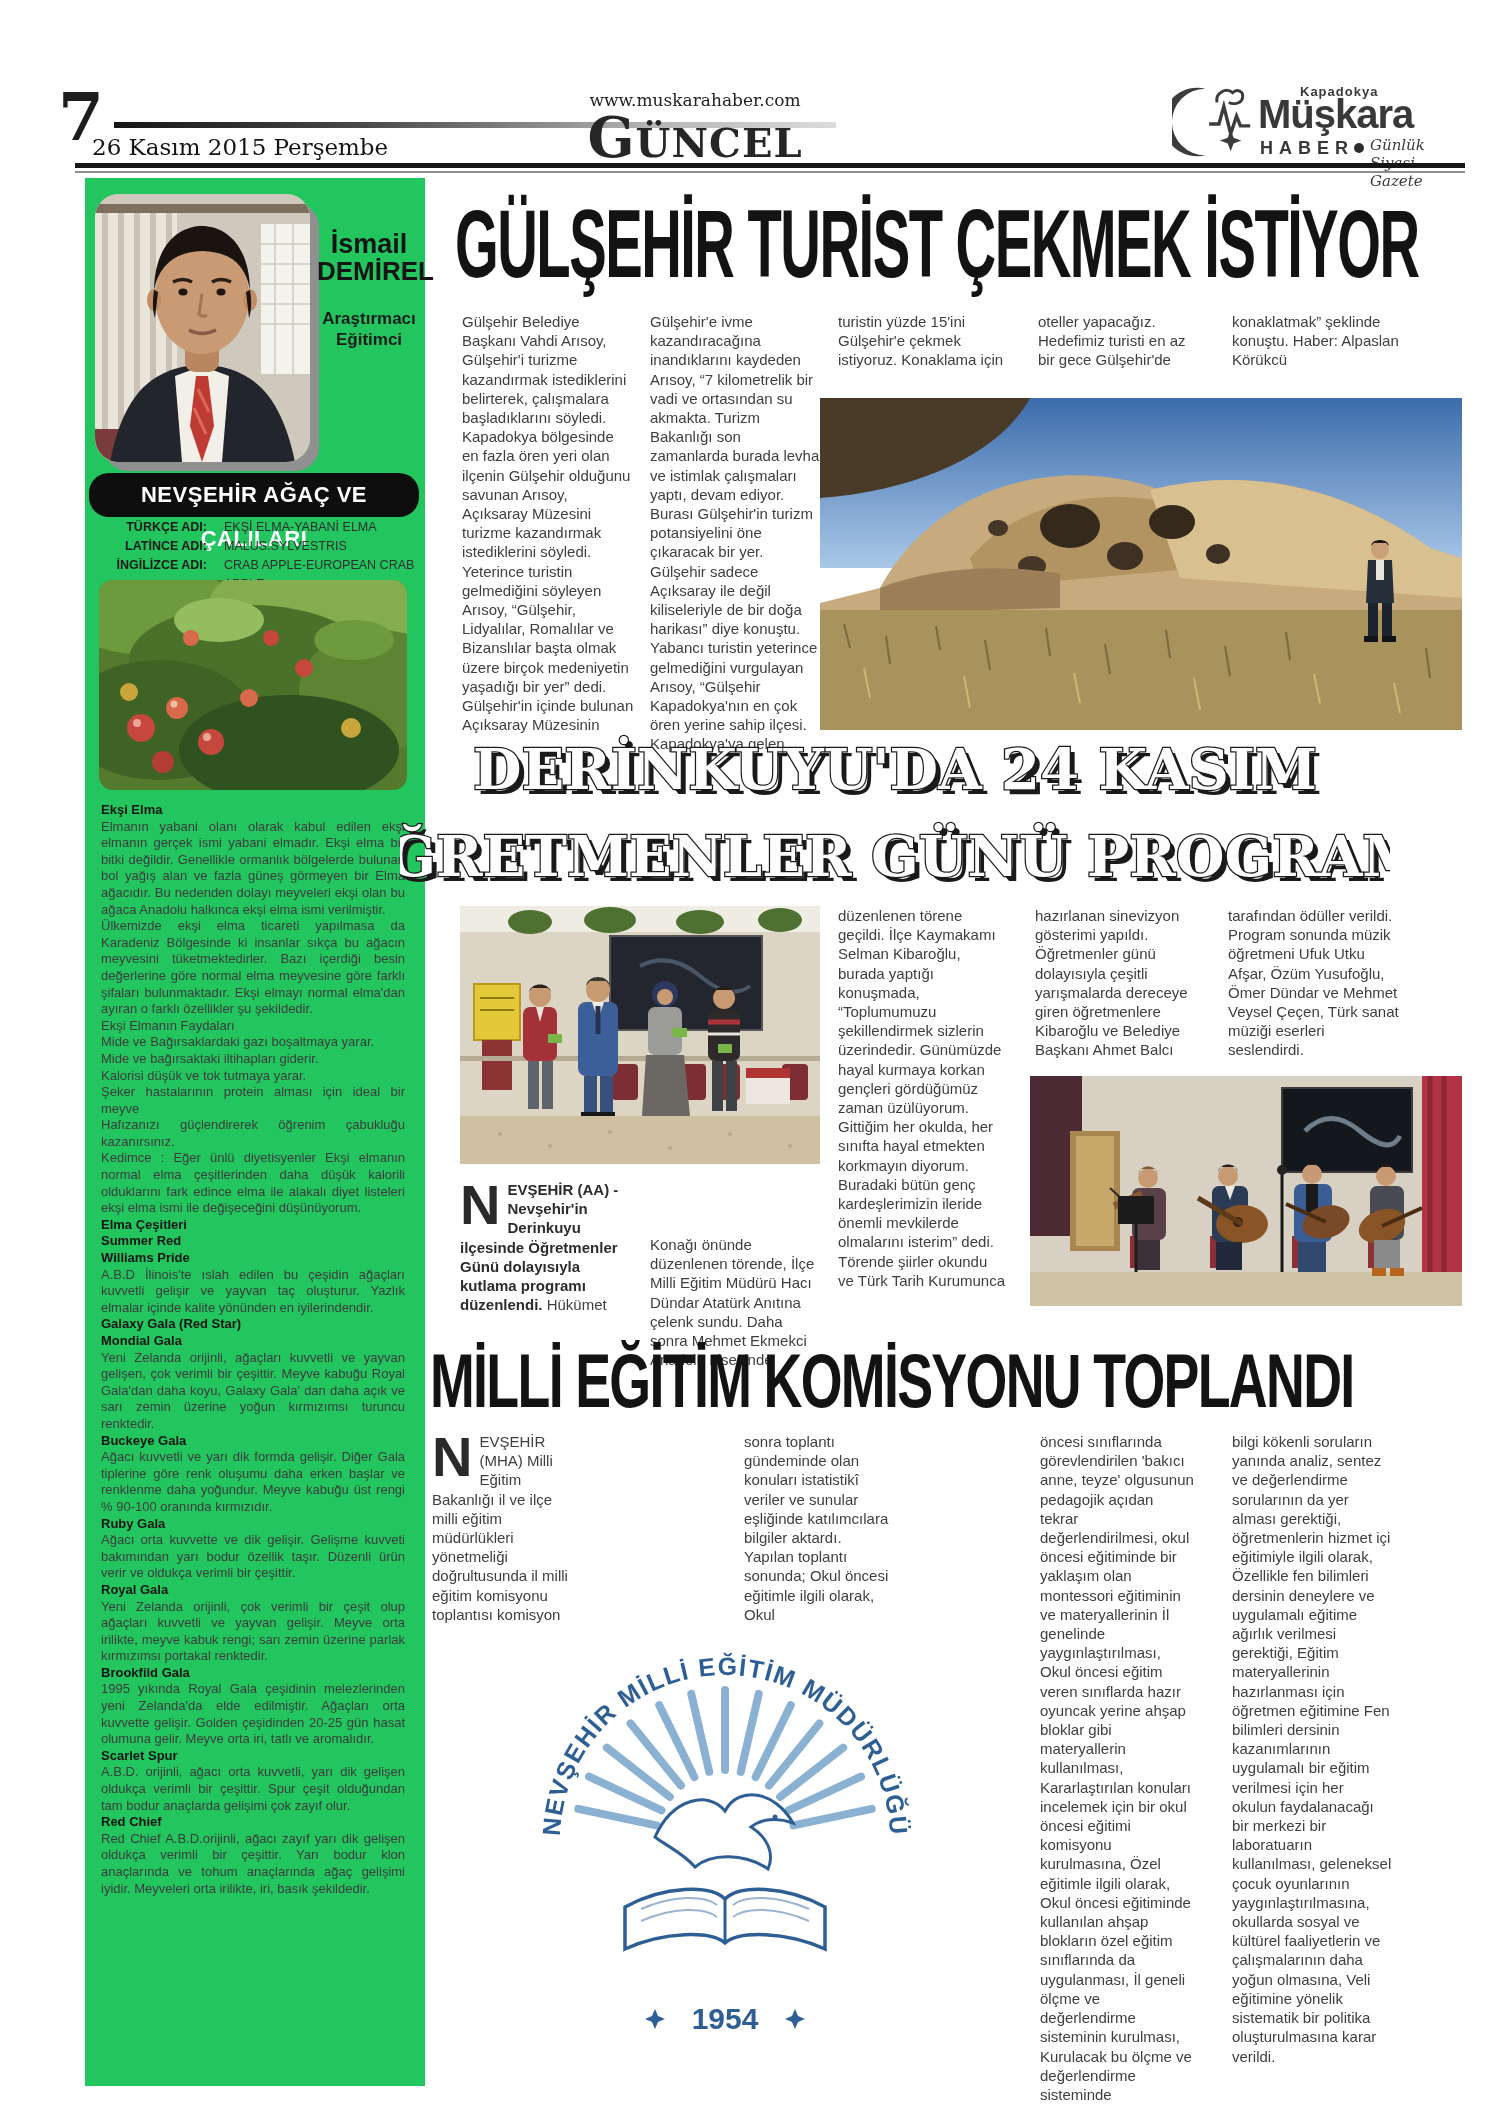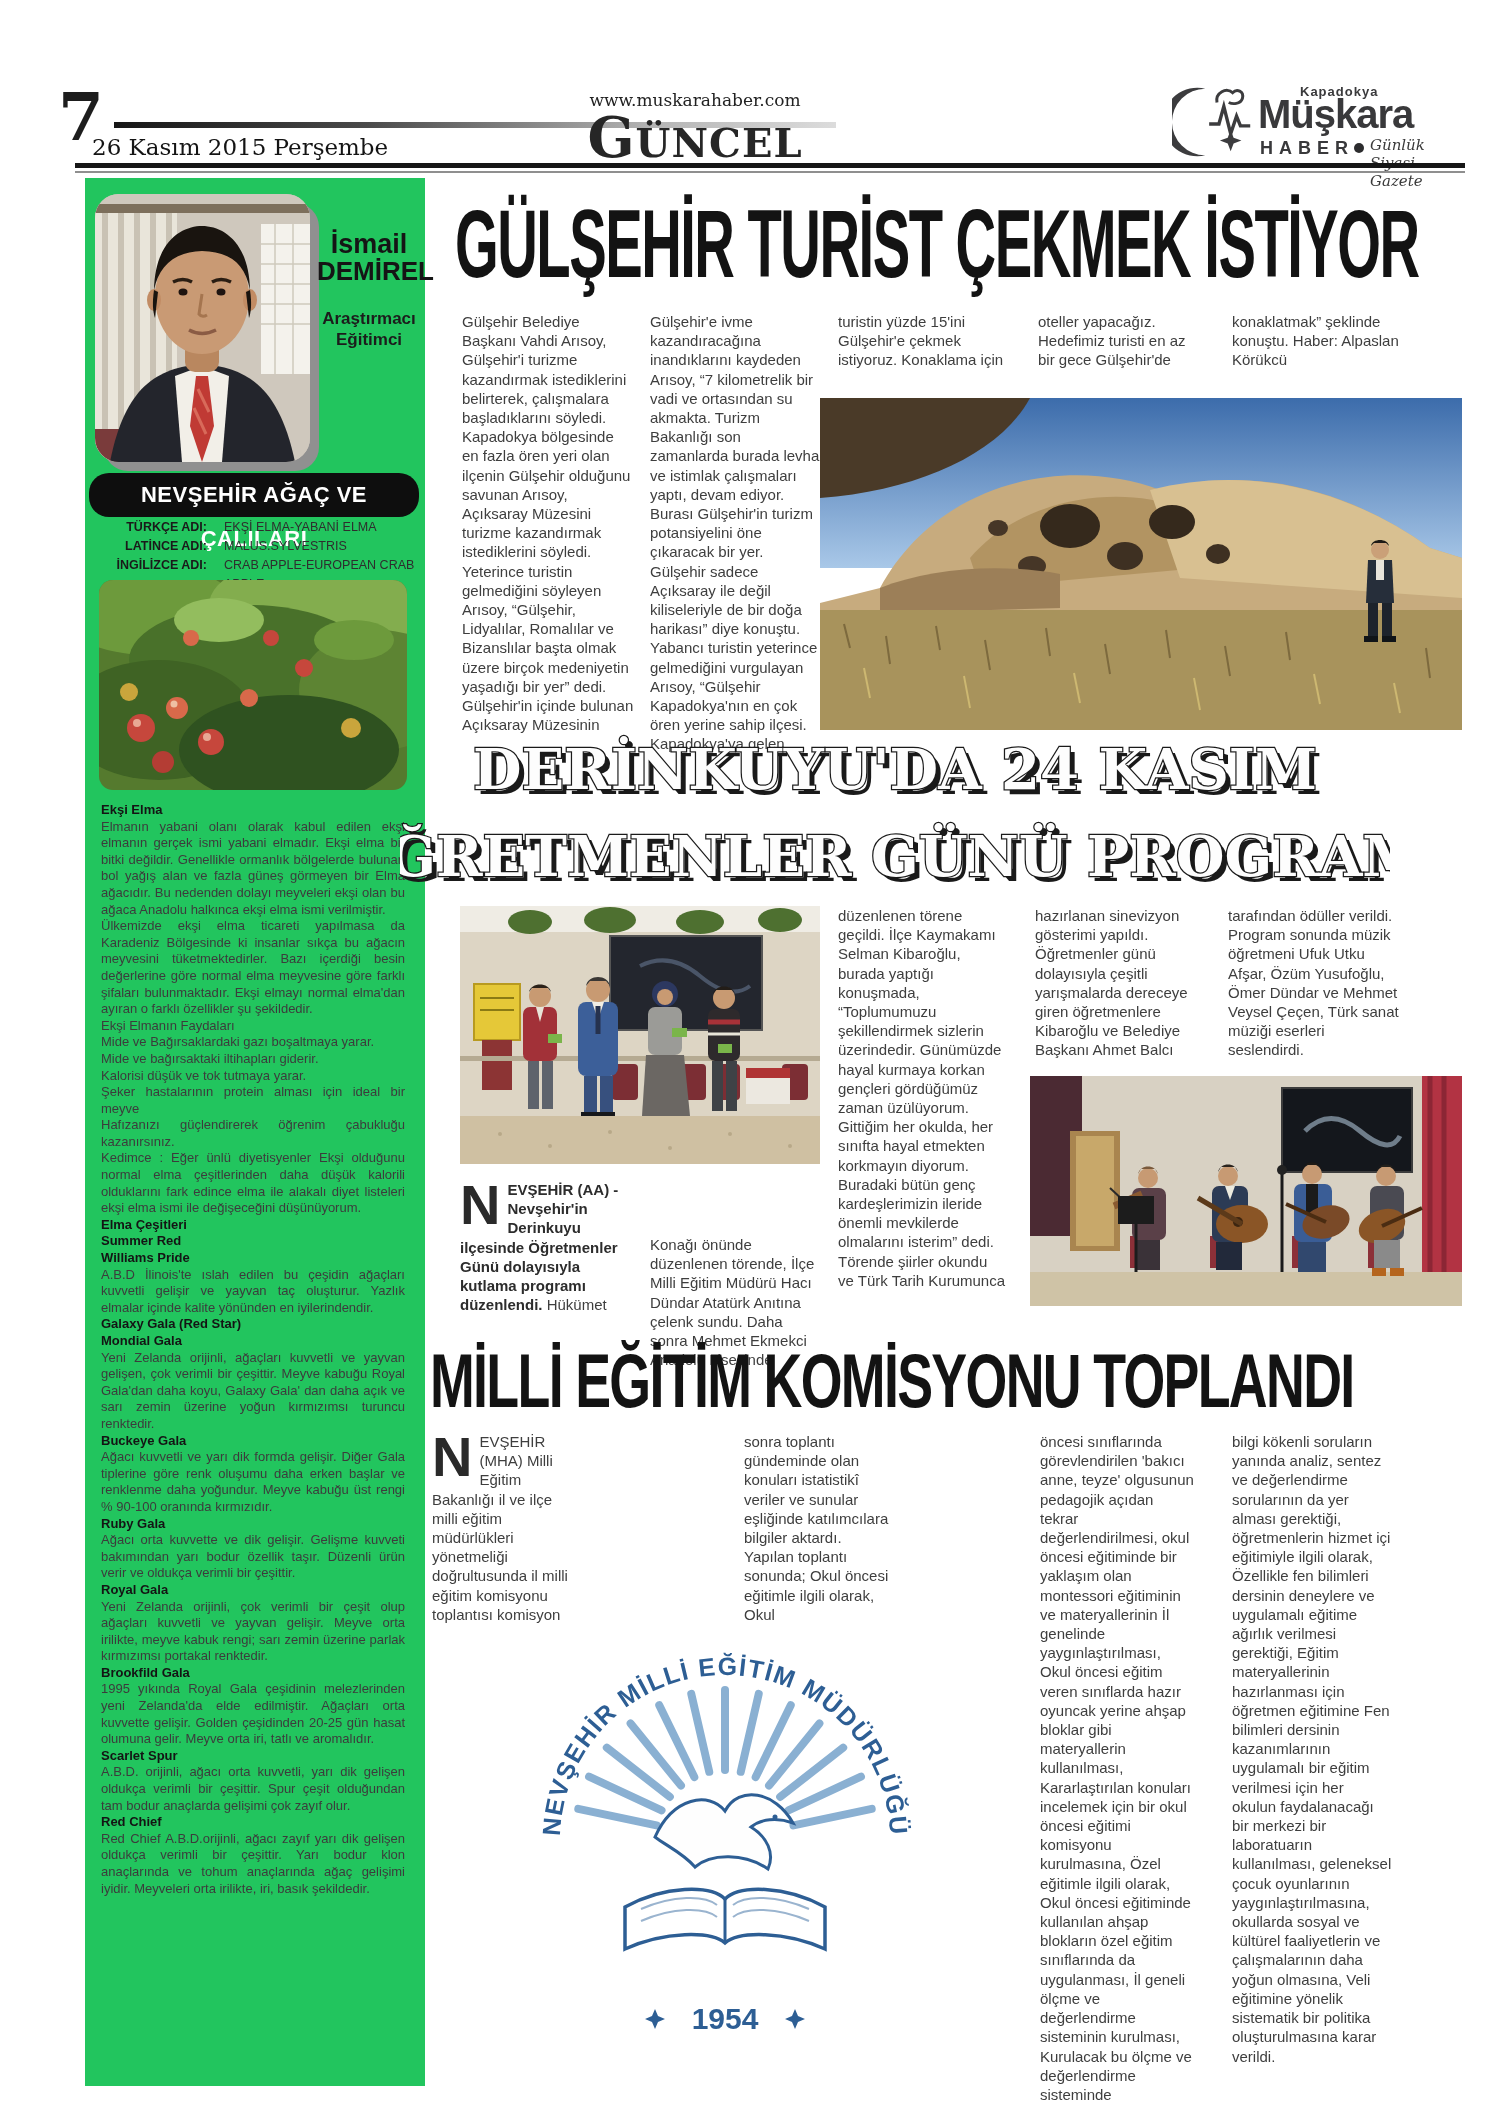--- a/index.html
+++ b/index.html
@@ -197,21 +197,21 @@
         <div class="sb-block p">Mide ve Bağırsaklardaki gazı boşaltmaya yarar.</div>
 
         <div class="sb-block p">Mide ve bağırsaktaki iltihapları giderir.</div>
 
         <div class="sb-block p">Kalorisi düşük ve tok tutmaya yarar.</div>
 
         <div class="sb-block p">Şeker hastalarının protein alması için ideal bir meyve</div>
 
         <div class="sb-block p">Hafızanızı güçlendirerek öğrenim çabukluğu kazanırsınız.</div>
 
-        <div class="sb-block p">Kedimce : Eğer ünlü diyetisyenler Ekşi olduğunu normal elma çeşitlerinden daha düşük kalorili olduklarını fark edince elma ile alakalı diyet listeleri ekşi elma ismi ile değişeceğini düşünüyorum.</div>
+        <div class="sb-block p">Kedimce : Eğer ünlü diyetisyenler Ekşi elmanın normal elma çeşitlerinden daha düşük kalorili olduklarını fark edince elma ile alakalı diyet listeleri ekşi elma ismi ile değişeceğini düşünüyorum.</div>
 
         <div class="sb-block h">Elma Çeşitleri</div>
 
         <div class="sb-block h">Summer Red</div>
 
 
         <div class="sb-block h">Williams Pride</div>
 
         <div class="sb-block p">A.B.D İlinois'te ıslah edilen bu çeşidin ağaçları kuvvetli gelişir ve yayvan taç oluşturur. Yazlık elmalar içinde kalite yönünden en iyilerindendir.</div>
 

